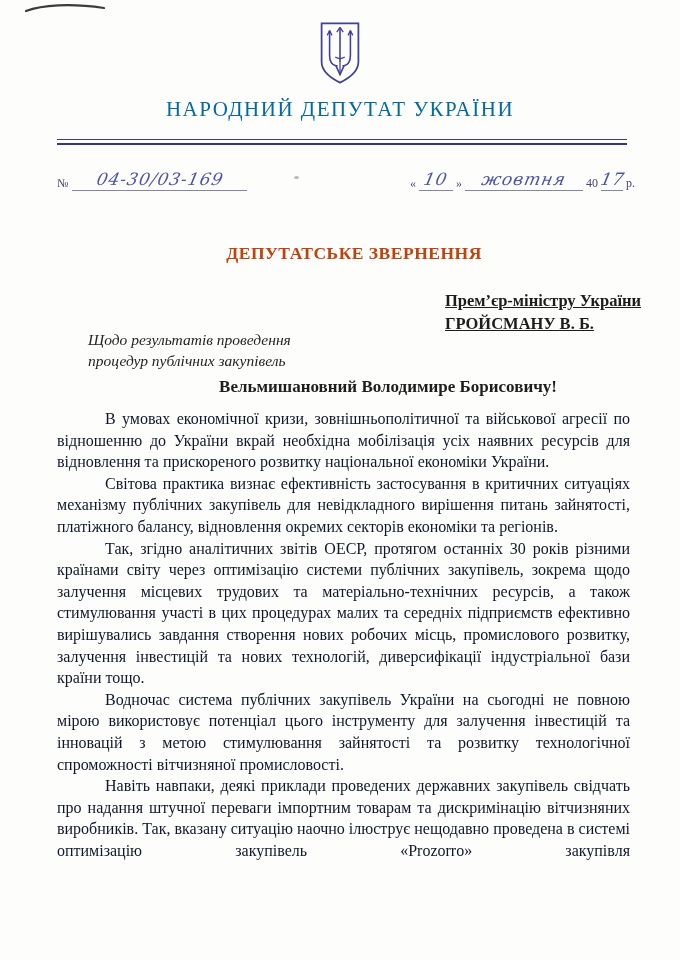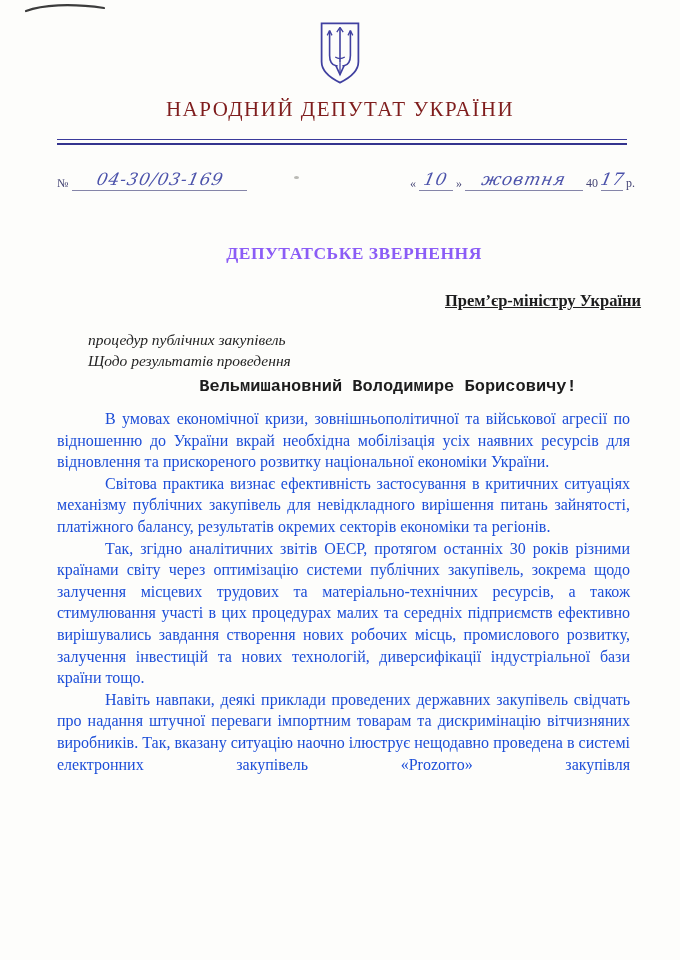--- a/index.html
+++ b/index.html
@@ -16,21 +16,21 @@
     color:#222;
   }
   
   .pen-mark { position:absolute; left:24px; top:1px; }
 
   .emblem { position:absolute; top:20px; left:50%; transform:translateX(-50%); }
 
   .org-title {
     position:absolute; top:97px; left:0; width:100%;
     text-align:center;
-    color:#7f1d1d;
+    color:#0369a1;
     font-size:21px;
     letter-spacing:1.5px;
     font-weight:normal;
   }
 
   .rule {
     position:absolute; top:139px; left:57px; right:53px;
     height:3px;
     border-top:1.5px solid #3b3b9b;
     border-bottom:2.5px solid #34348e;
@@ -66,21 +66,21 @@
   .u-month { width:118px; }
   .u-year { width:22px; }
 
   .doc-title {
     position:absolute; top:243px; left:57px; right:53px;
     text-align:center;
     padding-left:24px;
     font-weight:bold;
     font-size:17.5px;
     letter-spacing:0.5px;
-    color:#8b5cf6;
+    color:#c2410c;
   }
 
   .addressee {
     position:absolute; left:445px; top:289px;
     font-weight:bold;
     font-size:16.5px;
     line-height:23px;
     color:#1d1d1d;
     white-space:nowrap;
     text-decoration:underline;
@@ -94,29 +94,28 @@
     color:#242424;
   }
 
   .salutation {
     position:absolute; top:377px; left:57px; right:53px;
     padding-left:92px;
     text-align:center;
     font-weight:bold;
     font-size:17px;
     color:#1d1d1d;
-    font-family:Liberation Mono, monospace;
   }
 
   .body-text {
     position:absolute; top:408px; left:57px; right:50px;
     font-size:16px;
     line-height:21.6px;
     text-align:justify;
-    color:#1d4ed8;
+    color:#0f172a;
   }
   .body-text p.para { margin:0; text-indent:48px; }
   .body-text p.para:last-child { text-align-last:justify; }
 
   .speck {
     position:absolute; left:294px; top:176px;
     width:5px; height:3px; border-radius:50%;
     background:#b9b9b4;
   }
 </style>
@@ -161,29 +160,31 @@
       <span class="printed">40</span>
       <span class="u u-year"><span class="hand">17</span></span>
       <span class="printed">р.</span>
     </div>
   </div>
 
   <div class="doc-title">ДЕПУТАТСЬКЕ ЗВЕРНЕННЯ</div>
 
   <div class="addressee">
     <div>Прем’єр-міністру України</div>
+    <div>ГРОЙСМАНУ В. Б.</div>
   </div>
 
   <div class="subject">
+    <div>Щодо результатів проведення</div>
     <div>процедур публічних закупівель</div>
-    <div>Щодо результатів проведення</div>
   </div>
 
   <div class="salutation">Вельмишановний Володимире Борисовичу!</div>
 
   <div class="body-text">
       <p class="para">В умовах економічної кризи, зовнішньополітичної та військової агресії по відношенню до України вкрай необхідна мобілізація усіх наявних ресурсів для відновлення та прискореного розвитку національної економіки України.</p>
-      <p class="para">Світова практика визнає ефективність застосування в критичних ситуаціях механізму публічних закупівель для невідкладного вирішення питань зайнятості, платіжного балансу, результатів окремих секторів економіки та регіонів.</p>
+      <p class="para">Світова практика визнає ефективність застосування в критичних ситуаціях механізму публічних закупівель для невідкладного вирішення питань зайнятості, платіжного балансу, відновлення окремих секторів економіки та регіонів.</p>
       <p class="para">Так, згідно аналітичних звітів ОЕСР, протягом останніх 30 років різними країнами світу через оптимізацію системи публічних закупівель, зокрема щодо залучення місцевих трудових та матеріально-технічних ресурсів, а також стимулювання участі в цих процедурах малих та середніх підприємств ефективно вирішувались завдання створення нових робочих місць, промислового розвитку, залучення інвестицій та нових технологій, диверсифікації індустріальної бази країни тощо.</p>
-      <p class="para">Навіть навпаки, деякі приклади проведених державних закупівель свідчать про надання штучної переваги імпортним товарам та дискримінацію вітчизняних виробників. Так, вказану ситуацію наочно ілюструє нещодавно проведена в системі електронних закупівель «Prozorro» закупівля</p>
+      <p class="para">Водночас система публічних закупівель України на сьогодні не повною мірою використовує потенціал цього інструменту для залучення інвестицій та інновацій з метою стимулювання зайнятості та розвитку технологічної спроможності вітчизняної промисловості.</p>
+      <p class="para">Навіть навпаки, деякі приклади проведених державних закупівель свідчать про надання штучної переваги імпортним товарам та дискримінацію вітчизняних виробників. Так, вказану ситуацію наочно ілюструє нещодавно проведена в системі оптимізацію закупівель «Prozorro» закупівля</p>
     </div>
 
 </div>
 
 </body></html>

